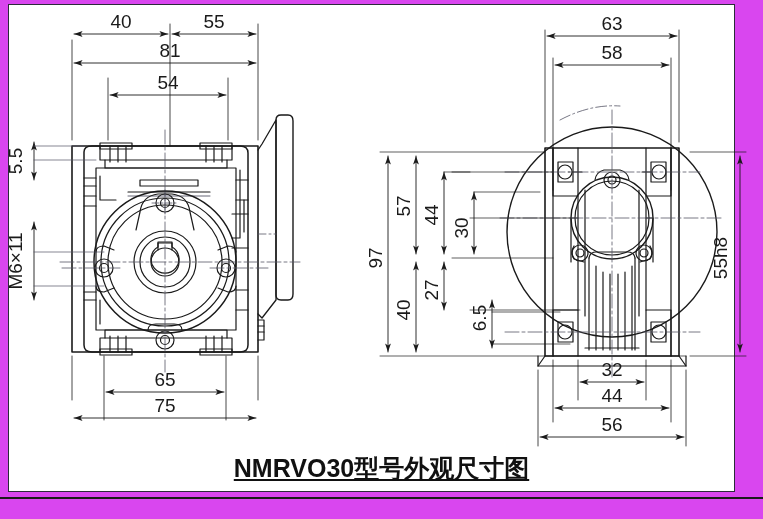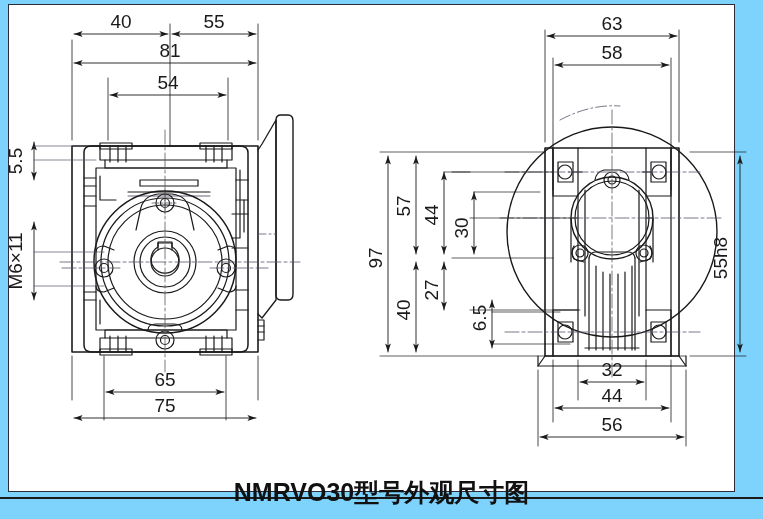--- a/index.html
+++ b/index.html
@@ -4,21 +4,21 @@
 <style>
   html, body {
     margin: 0;
     padding: 0;
     background: #ffffff;
   }
   #page {
     position: relative;
     width: 763px;
     height: 519px;
-    background: #7dd3fc;
+    background: #d946ef;
     font-family: "Liberation Sans", sans-serif;
     overflow: hidden;
   }
   #frame {
     position: absolute;
     left: 8px;
     top: 4px;
     width: 727px;
     height: 488px;
     border: 1px solid #2b2b3a;
@@ -36,28 +36,29 @@
   #drawing {
     position: absolute;
     left: 0;
     top: 0;
     width: 763px;
     height: 519px;
   }
   #title {
     position: absolute;
     left: 0;
-    top: 476px;
+    top: 452px;
     width: 763px;
     text-align: center;
     font-size: 25px;
     font-weight: bold;
     color: #111111;
     letter-spacing: 0px;
     white-space: nowrap;
+    text-decoration: underline;
   }
   svg text {
     font-family: "Liberation Sans", sans-serif;
     fill: #1a1a1a;
   }
 </style>
 </head>
 <body>
 
 <div id="page">

